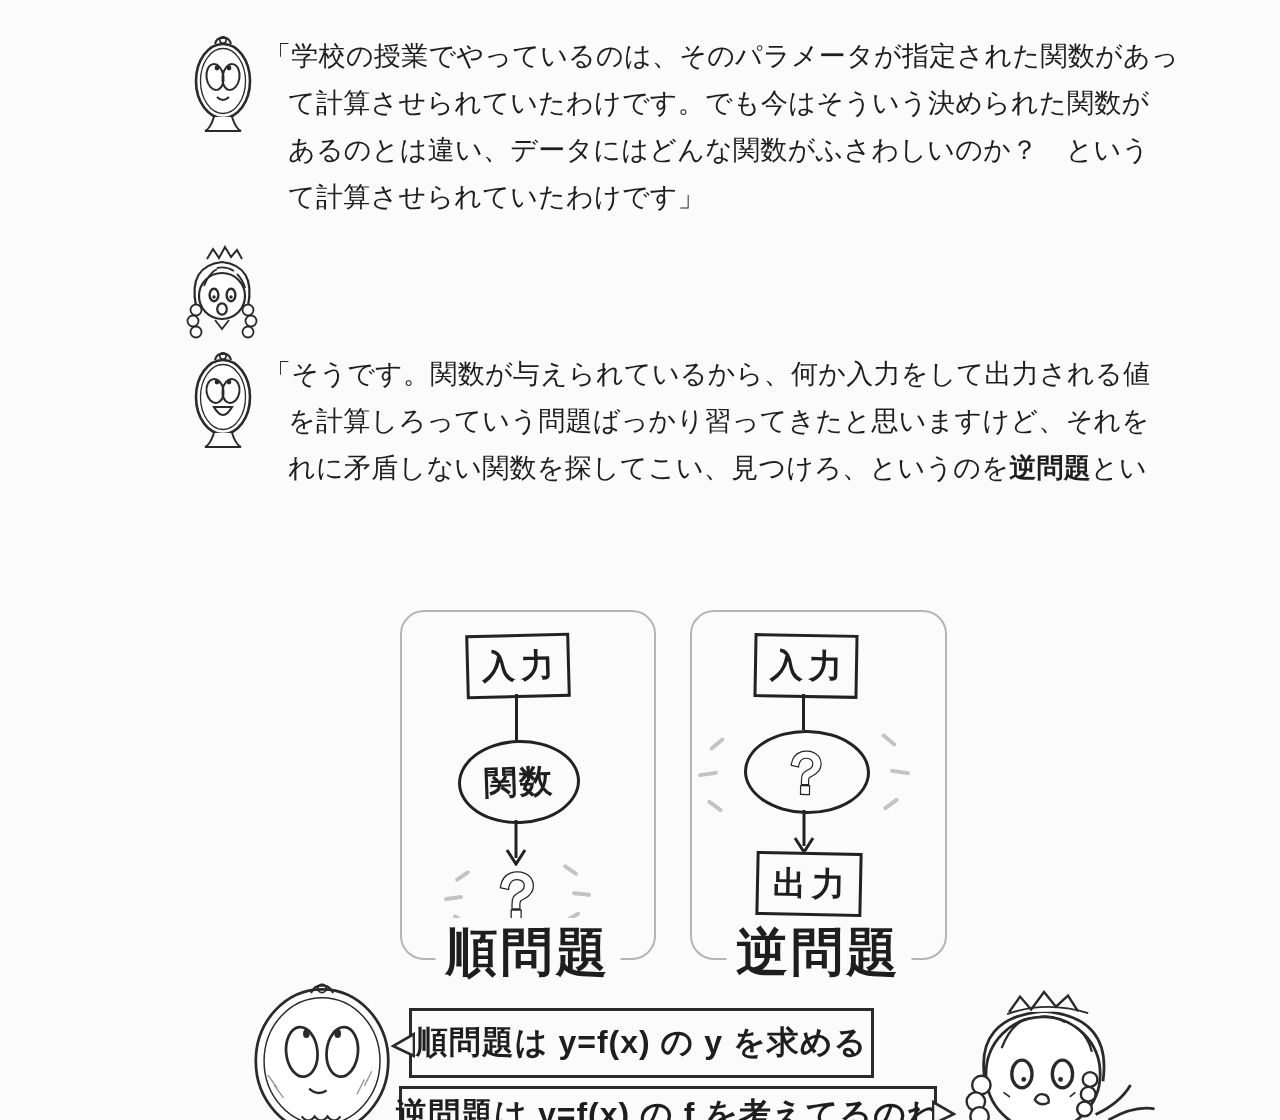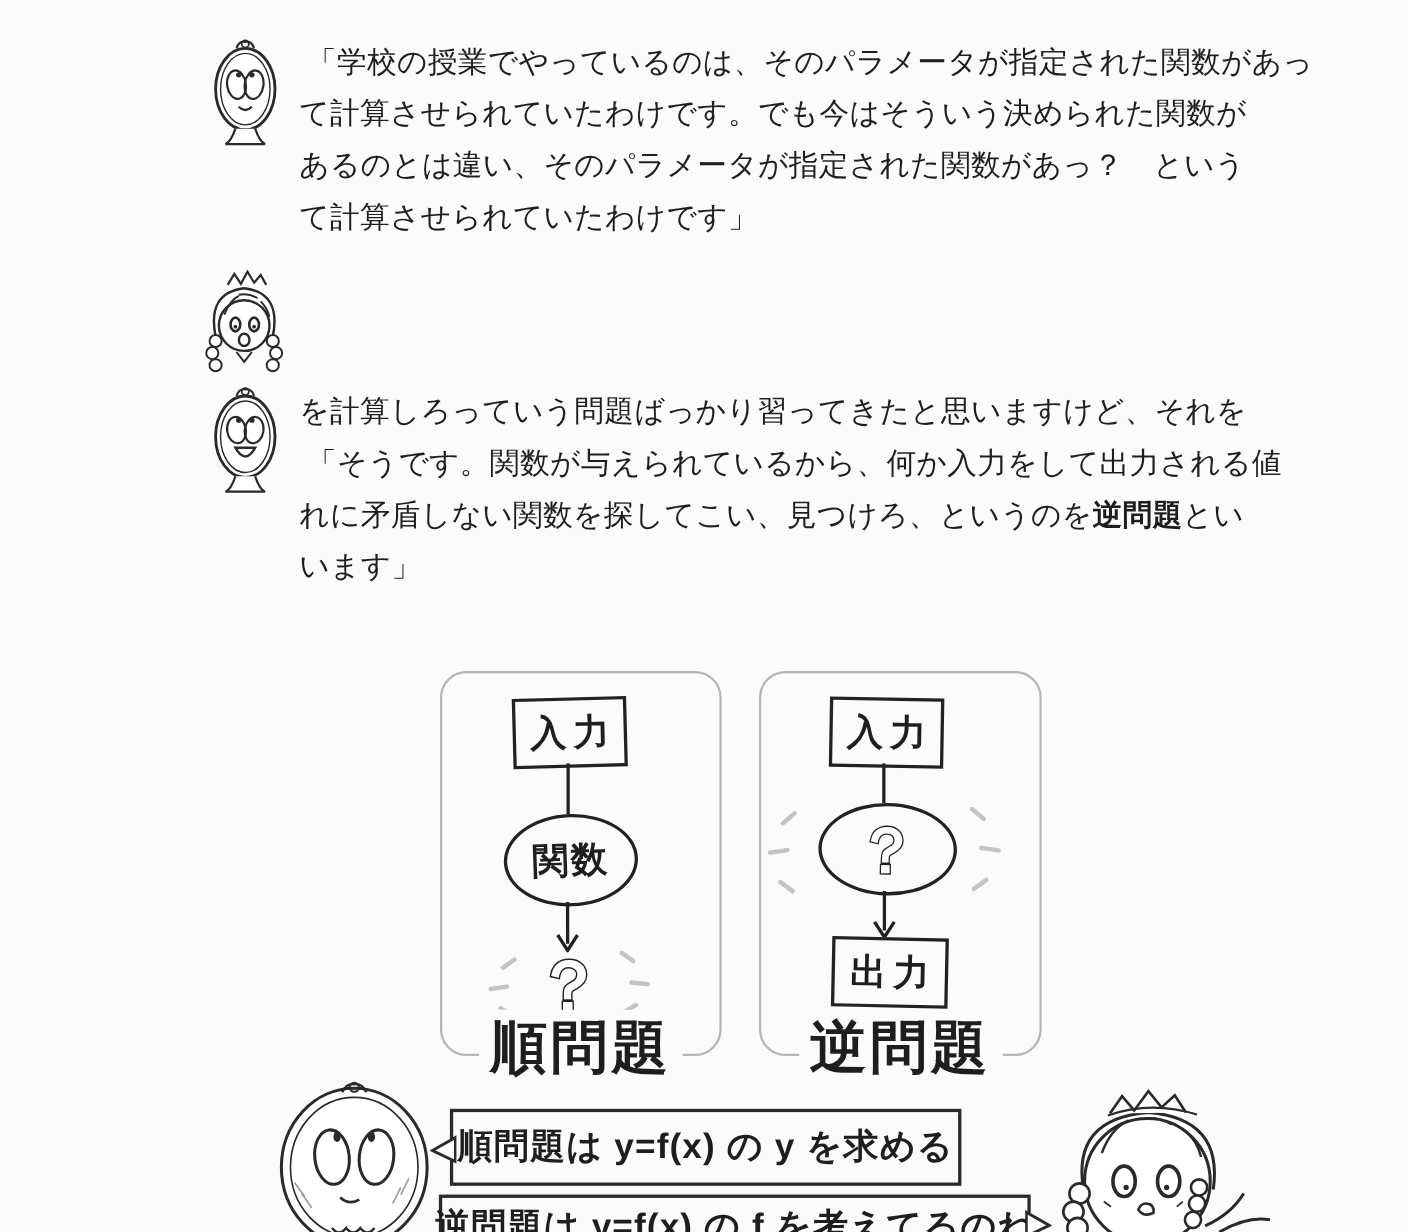--- a/index.html
+++ b/index.html
@@ -3,22 +3,22 @@
 <meta charset="utf-8">
 <style>
   html,body{margin:0;padding:0;background:#ffffff;}
   .page{
     position:relative;width:1280px;height:1120px;overflow:hidden;
     background:#fbfbfb;color:#1e1e1e;
     font-family:"Liberation Sans","DejaVu Sans",sans-serif;
   }
   .avatar{position:absolute;}
   .dtext{position:absolute;font-size:27px;line-height:47px;letter-spacing:.3px;white-space:nowrap;}
-  .ln{margin-left:8px;height:47px;}
-  .ln.first{margin-left:15px;}
+  .ln{margin-left:24px;height:47px;}
+  .ln.first{margin-left:0;}
   .b{font-weight:bold;}
   
   .panel{
     position:absolute;width:252px;height:346px;
     border:2px solid #b5b5b5;border-radius:24px;background:transparent;
   }
   .nodebox{
     position:absolute;display:flex;align-items:center;justify-content:center;
     border:3.5px solid #222;background:#fbfbfb;font-size:33px;font-weight:bold;letter-spacing:6px;
     text-indent:6px;
@@ -56,21 +56,21 @@
     <ellipse cx="27" cy="43" rx="8.5" ry="13" fill="none" stroke="#2a2a2a" stroke-width="2" transform="rotate(-8 27 43)"></ellipse>
     <ellipse cx="43" cy="43" rx="8.5" ry="13" fill="none" stroke="#2a2a2a" stroke-width="2" transform="rotate(8 43 43)"></ellipse>
     <circle cx="29" cy="34" r="2.4" fill="#2a2a2a"></circle>
       <circle cx="41" cy="34" r="2.4" fill="#2a2a2a"></circle>
     <path d="M29 63 q6 6 12 0" stroke="#2a2a2a" stroke-width="2" fill="none"></path>
     <path d="M26 83 q-4 12 -9 14 h36 q-5 -2 -9 -14" fill="#fff" stroke="#2a2a2a" stroke-width="2"></path>
   </svg>
   <div class="dtext" style="left:264px;top:33px">
     <div class="ln first"><span>「学校の授業でやっているのは、そのパラメータが指定された関数があっ</span></div>
     <div class="ln"><span>て計算させられていたわけです。でも今はそういう決められた関数が</span></div>
-    <div class="ln"><span>あるのとは違い、そのパラメータが指定された関数があっ？　という</span></div>
+    <div class="ln"><span>あるのとは違い、データにはどんな関数がふさわしいのか？　という</span></div>
     <div class="ln"><span>て計算させられていたわけです」</span></div>
   </div>
 
   <svg class="avatar" style="left:180px;top:240px" width="84" height="110" viewBox="0 0 84 110">
     <path d="M16 66 Q8 26 42 22 Q76 26 68 66" fill="#fff" stroke="#2a2a2a" stroke-width="2.2"></path>
     <path d="M27 19 l6 -10 6 9 6 -11 6 10 6 -7 5 9" fill="#fff" stroke="#2a2a2a" stroke-width="2"></path>
     <circle cx="42" cy="56" r="23" fill="#fff" stroke="#2a2a2a" stroke-width="2.2"></circle>
     <path d="M24 46 q5 -13 13 -17 M37 28 q9 -2 17 3 M57 34 q6 6 8 14" fill="none" stroke="#2a2a2a" stroke-width="1.8"></path>
     <circle cx="16" cy="70" r="5.5" fill="#fff" stroke="#2a2a2a" stroke-width="1.8"></circle>
     <circle cx="13" cy="81" r="5.5" fill="#fff" stroke="#2a2a2a" stroke-width="1.8"></circle>
@@ -92,24 +92,23 @@
     <path d="M27 10 q2 -7 8 -6 q6 -1 8 6" fill="none" stroke="#2a2a2a" stroke-width="2"></path>
     <circle cx="35" cy="6" r="3.2" fill="none" stroke="#2a2a2a" stroke-width="1.6"></circle>
     <ellipse cx="27" cy="41" rx="8.5" ry="12" fill="none" stroke="#2a2a2a" stroke-width="2" transform="rotate(-8 27 41)"></ellipse>
     <ellipse cx="43" cy="41" rx="8.5" ry="12" fill="none" stroke="#2a2a2a" stroke-width="2" transform="rotate(8 43 41)"></ellipse>
     <circle cx="29" cy="32" r="2.4" fill="#2a2a2a"></circle>
       <circle cx="41" cy="32" r="2.4" fill="#2a2a2a"></circle>
     <path d="M26 57 q9 16 18 0 z" fill="#fff" stroke="#2a2a2a" stroke-width="2.2"></path>
     <path d="M26 83 q-4 12 -9 14 h36 q-5 -2 -9 -14" fill="#fff" stroke="#2a2a2a" stroke-width="2"></path>
   </svg>
   <div class="dtext" style="left:264px;top:351px">
+    <div class="ln first"><span>「そうです。関数が与えられているから、何か入力をして出力される値</span></div>
     <div class="ln"><span>を計算しろっていう問題ばっかり習ってきたと思いますけど、それを</span></div>
-    <div class="ln first"><span>「そうです。関数が与えられているから、何か入力をして出力される値</span></div>
     <div class="ln"><span>れに矛盾しない関数を探してこい、見つけろ、というのを</span><span class="b">逆問題</span><span>とい</span></div>
-    <div class="ln"><span>います」</span></div>
   </div>
 
   <div class="panel" style="left:400px;top:610px">
     <div class="nodebox" style="left:64px;top:22px;width:98px;height:58px;transform:rotate(-1.5deg)">
         <span>入力</span>
       </div>
     <div class="conn" style="left:113px;top:82px;height:46px"></div>
     <div class="nodeellipse" style="left:56px;top:128px;width:116px;height:78px;transform:rotate(-2deg)">
         <span>関数</span>
       </div>

